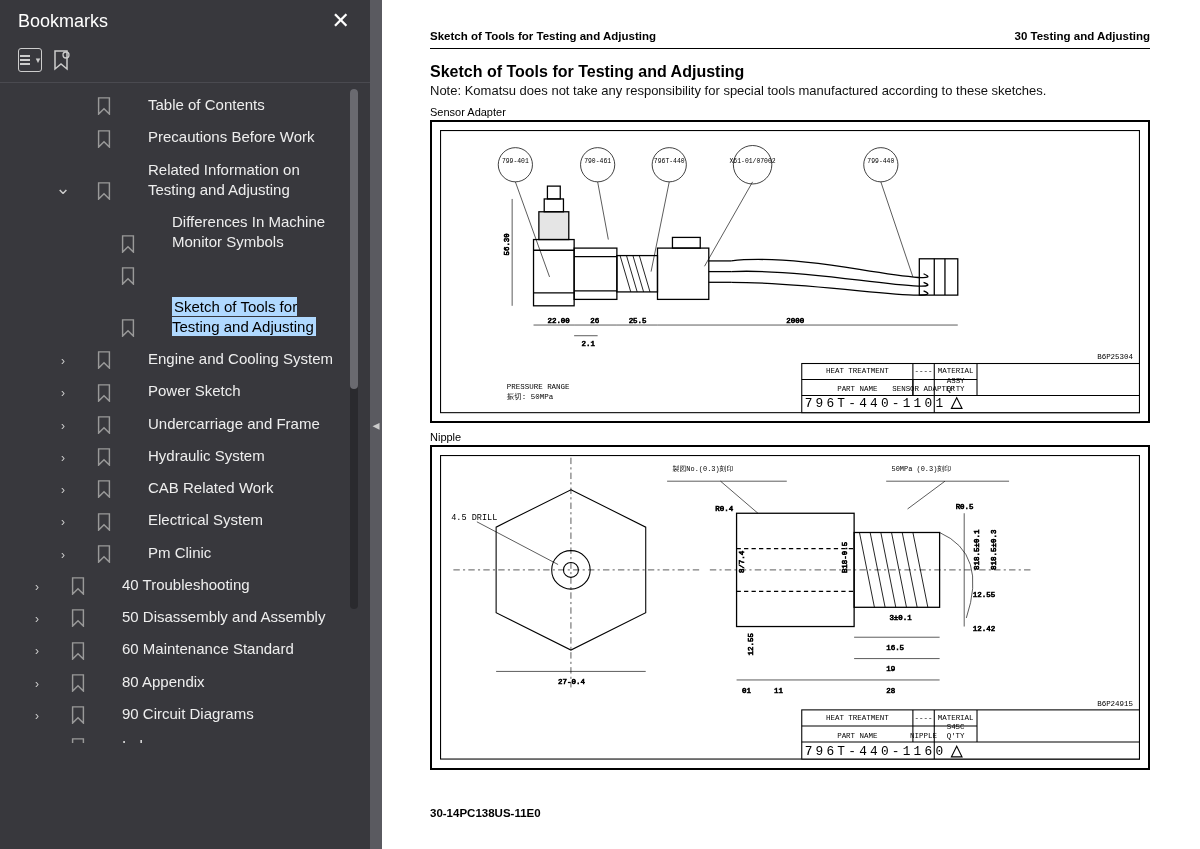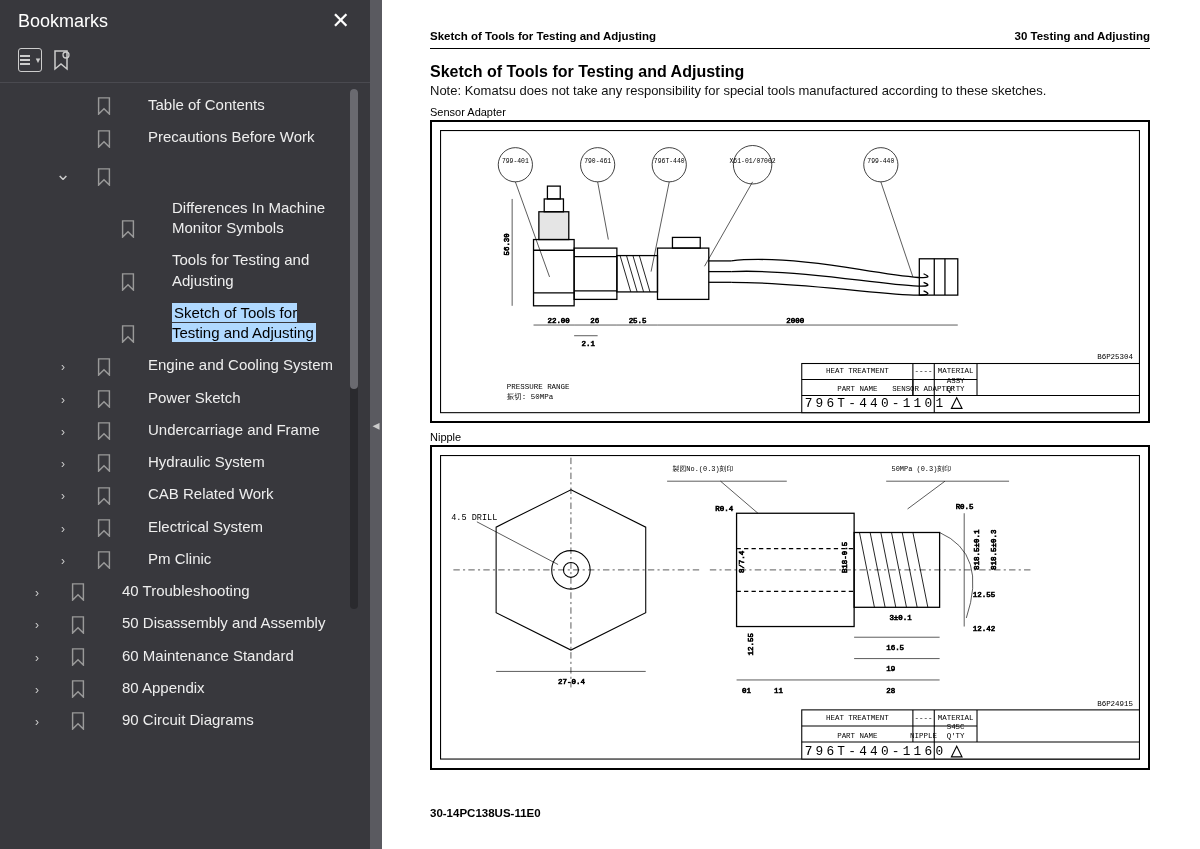--- a/index.html
+++ b/index.html
@@ -79,34 +79,34 @@
         <span class="bm-icon"><svg viewBox="0 0 16 20">
             <path d="M2 1 L14 1 L14 19 L8 13 L2 19 Z" fill="none" stroke="#999" stroke-width="1.6"></path>
           </svg></span>
         <span class="bm-label"><span class="bm-label-inner">Precautions Before Work</span></span>
       </div>
       <div class="bm-item indent-2">
         <span class="bm-arrow" style="font-size: 18px;">⌄</span>
         <span class="bm-icon"><svg viewBox="0 0 16 20">
             <path d="M2 1 L14 1 L14 19 L8 13 L2 19 Z" fill="none" stroke="#999" stroke-width="1.6"></path>
           </svg></span>
+        <span class="bm-label"><span class="bm-label-inner">Related Information on Testing and Adjusting</span></span>
       </div>
       <div class="bm-item indent-3">
         <span class="bm-arrow"></span>
         <span class="bm-icon"><svg viewBox="0 0 16 20">
             <path d="M2 1 L14 1 L14 19 L8 13 L2 19 Z" fill="none" stroke="#999" stroke-width="1.6"></path>
           </svg></span>
         <span class="bm-label"><span class="bm-label-inner">Differences In Machine Monitor Symbols</span></span>
       </div>
       <div class="bm-item indent-3">
         <span class="bm-arrow"></span>
         <span class="bm-icon"><svg viewBox="0 0 16 20">
             <path d="M2 1 L14 1 L14 19 L8 13 L2 19 Z" fill="none" stroke="#999" stroke-width="1.6"></path>
           </svg></span>
-        <span class="bm-label"><span class="bm-label-inner">Tools for Testing and Adjusting</span></span>
       </div>
       <div class="bm-item indent-3 selected">
         <span class="bm-arrow"></span>
         <span class="bm-icon"><svg viewBox="0 0 16 20">
             <path d="M2 1 L14 1 L14 19 L8 13 L2 19 Z" fill="none" stroke="#999" stroke-width="1.6"></path>
           </svg></span>
         <span class="bm-label"><span class="bm-label-inner">Sketch of Tools for Testing and Adjusting</span></span>
       </div>
       <div class="bm-item indent-2">
         <span class="bm-arrow">›</span>

